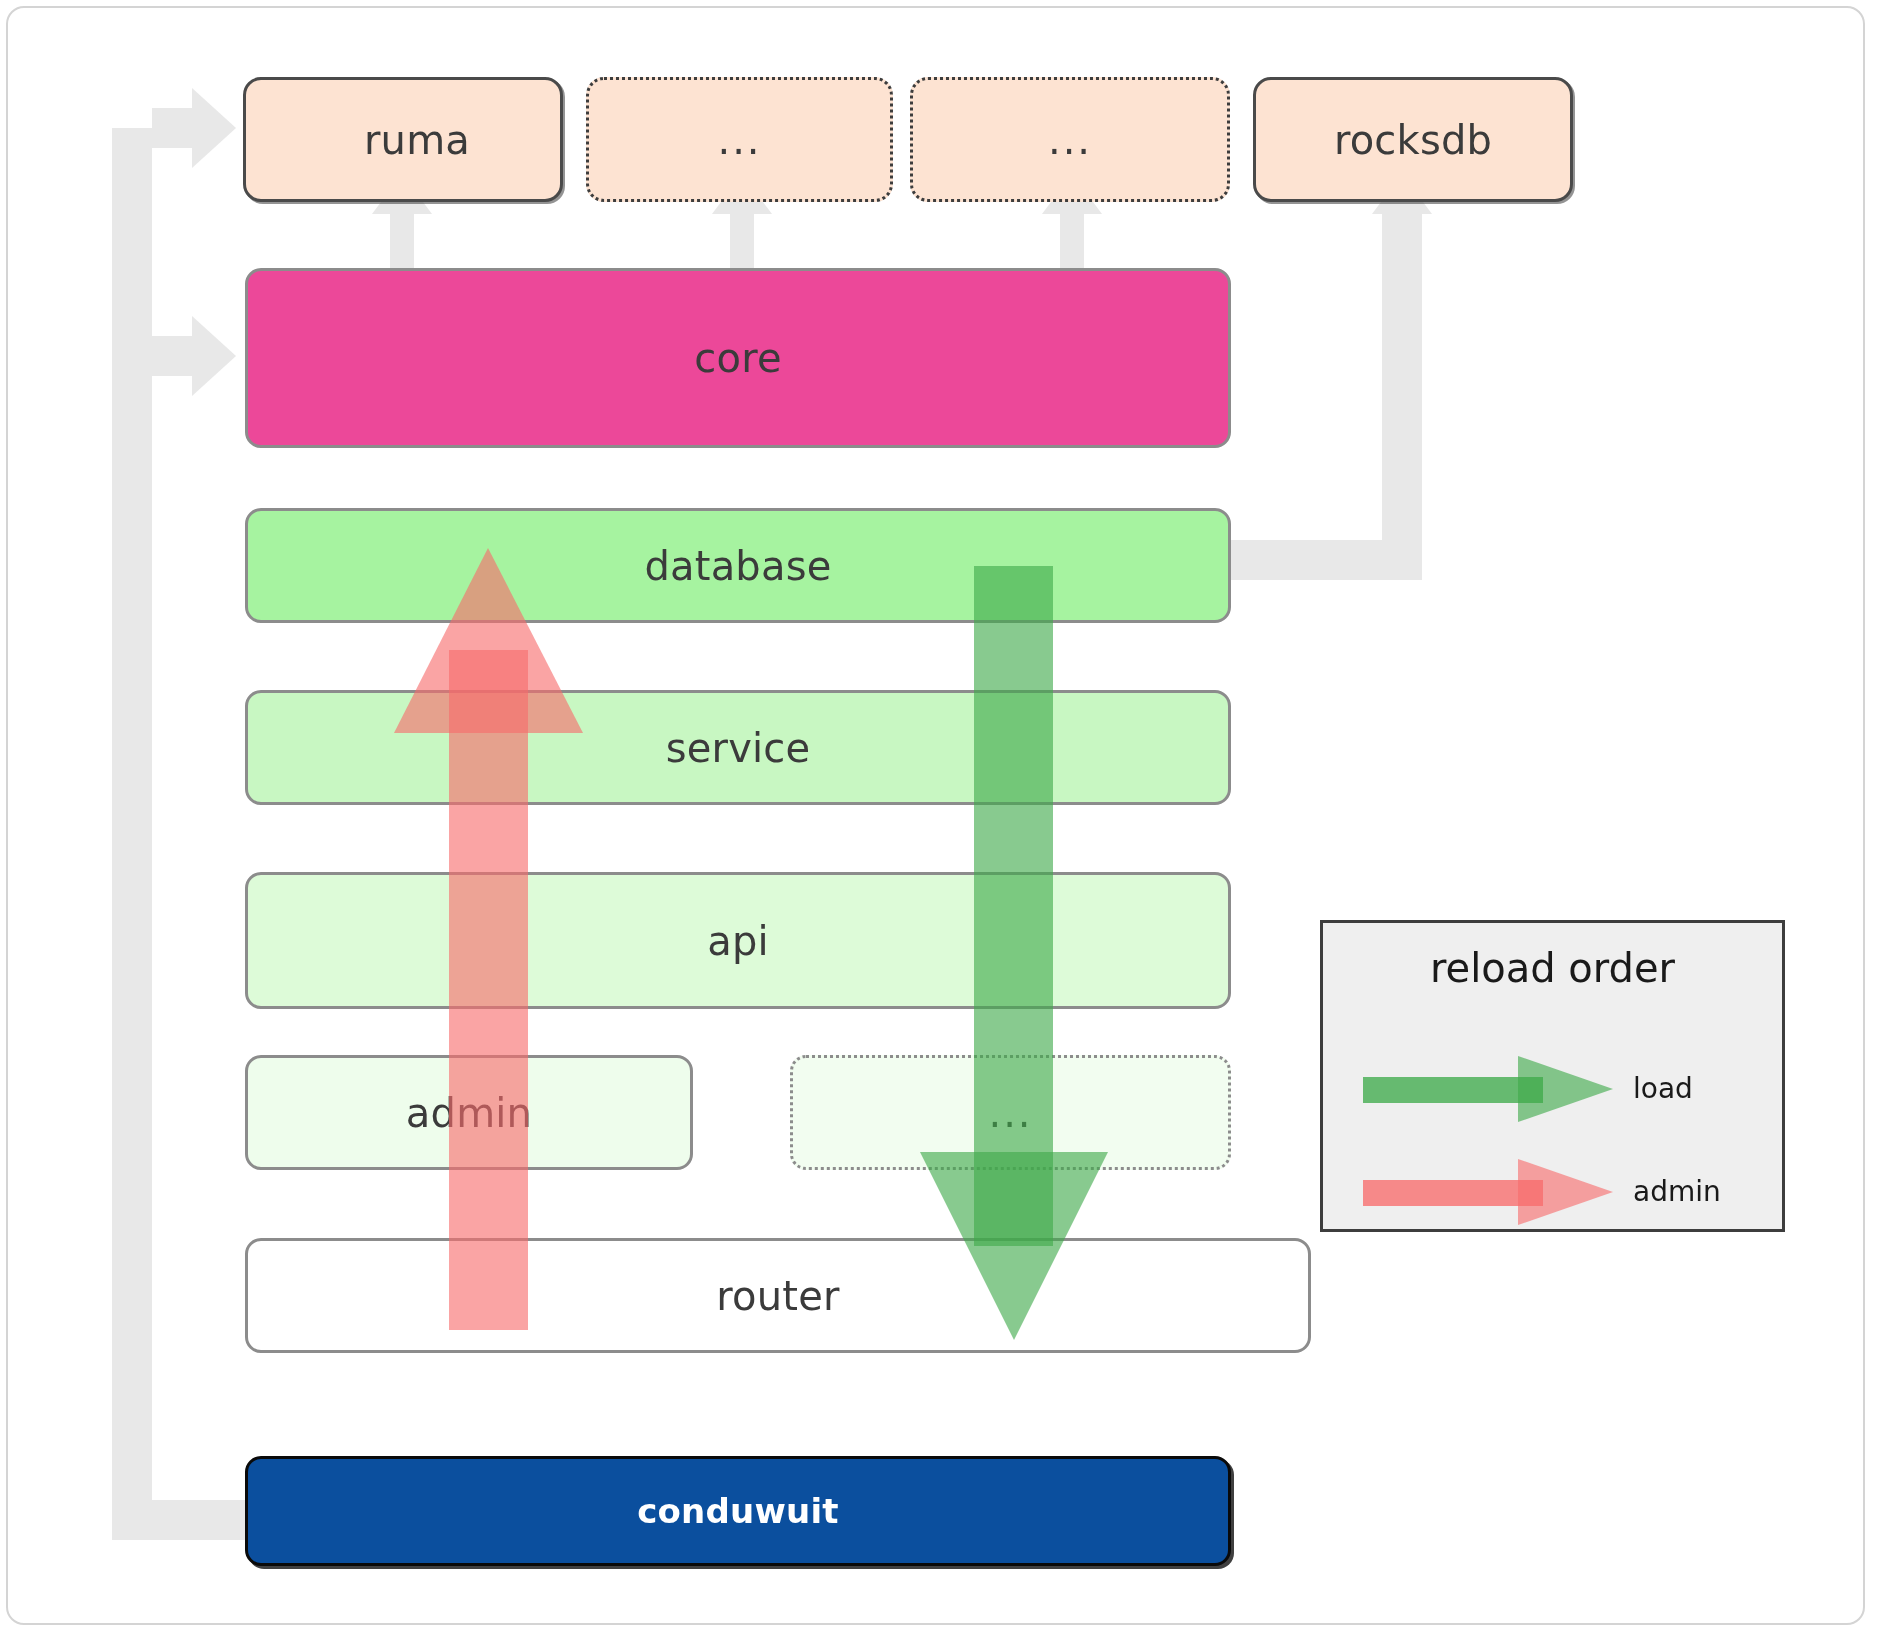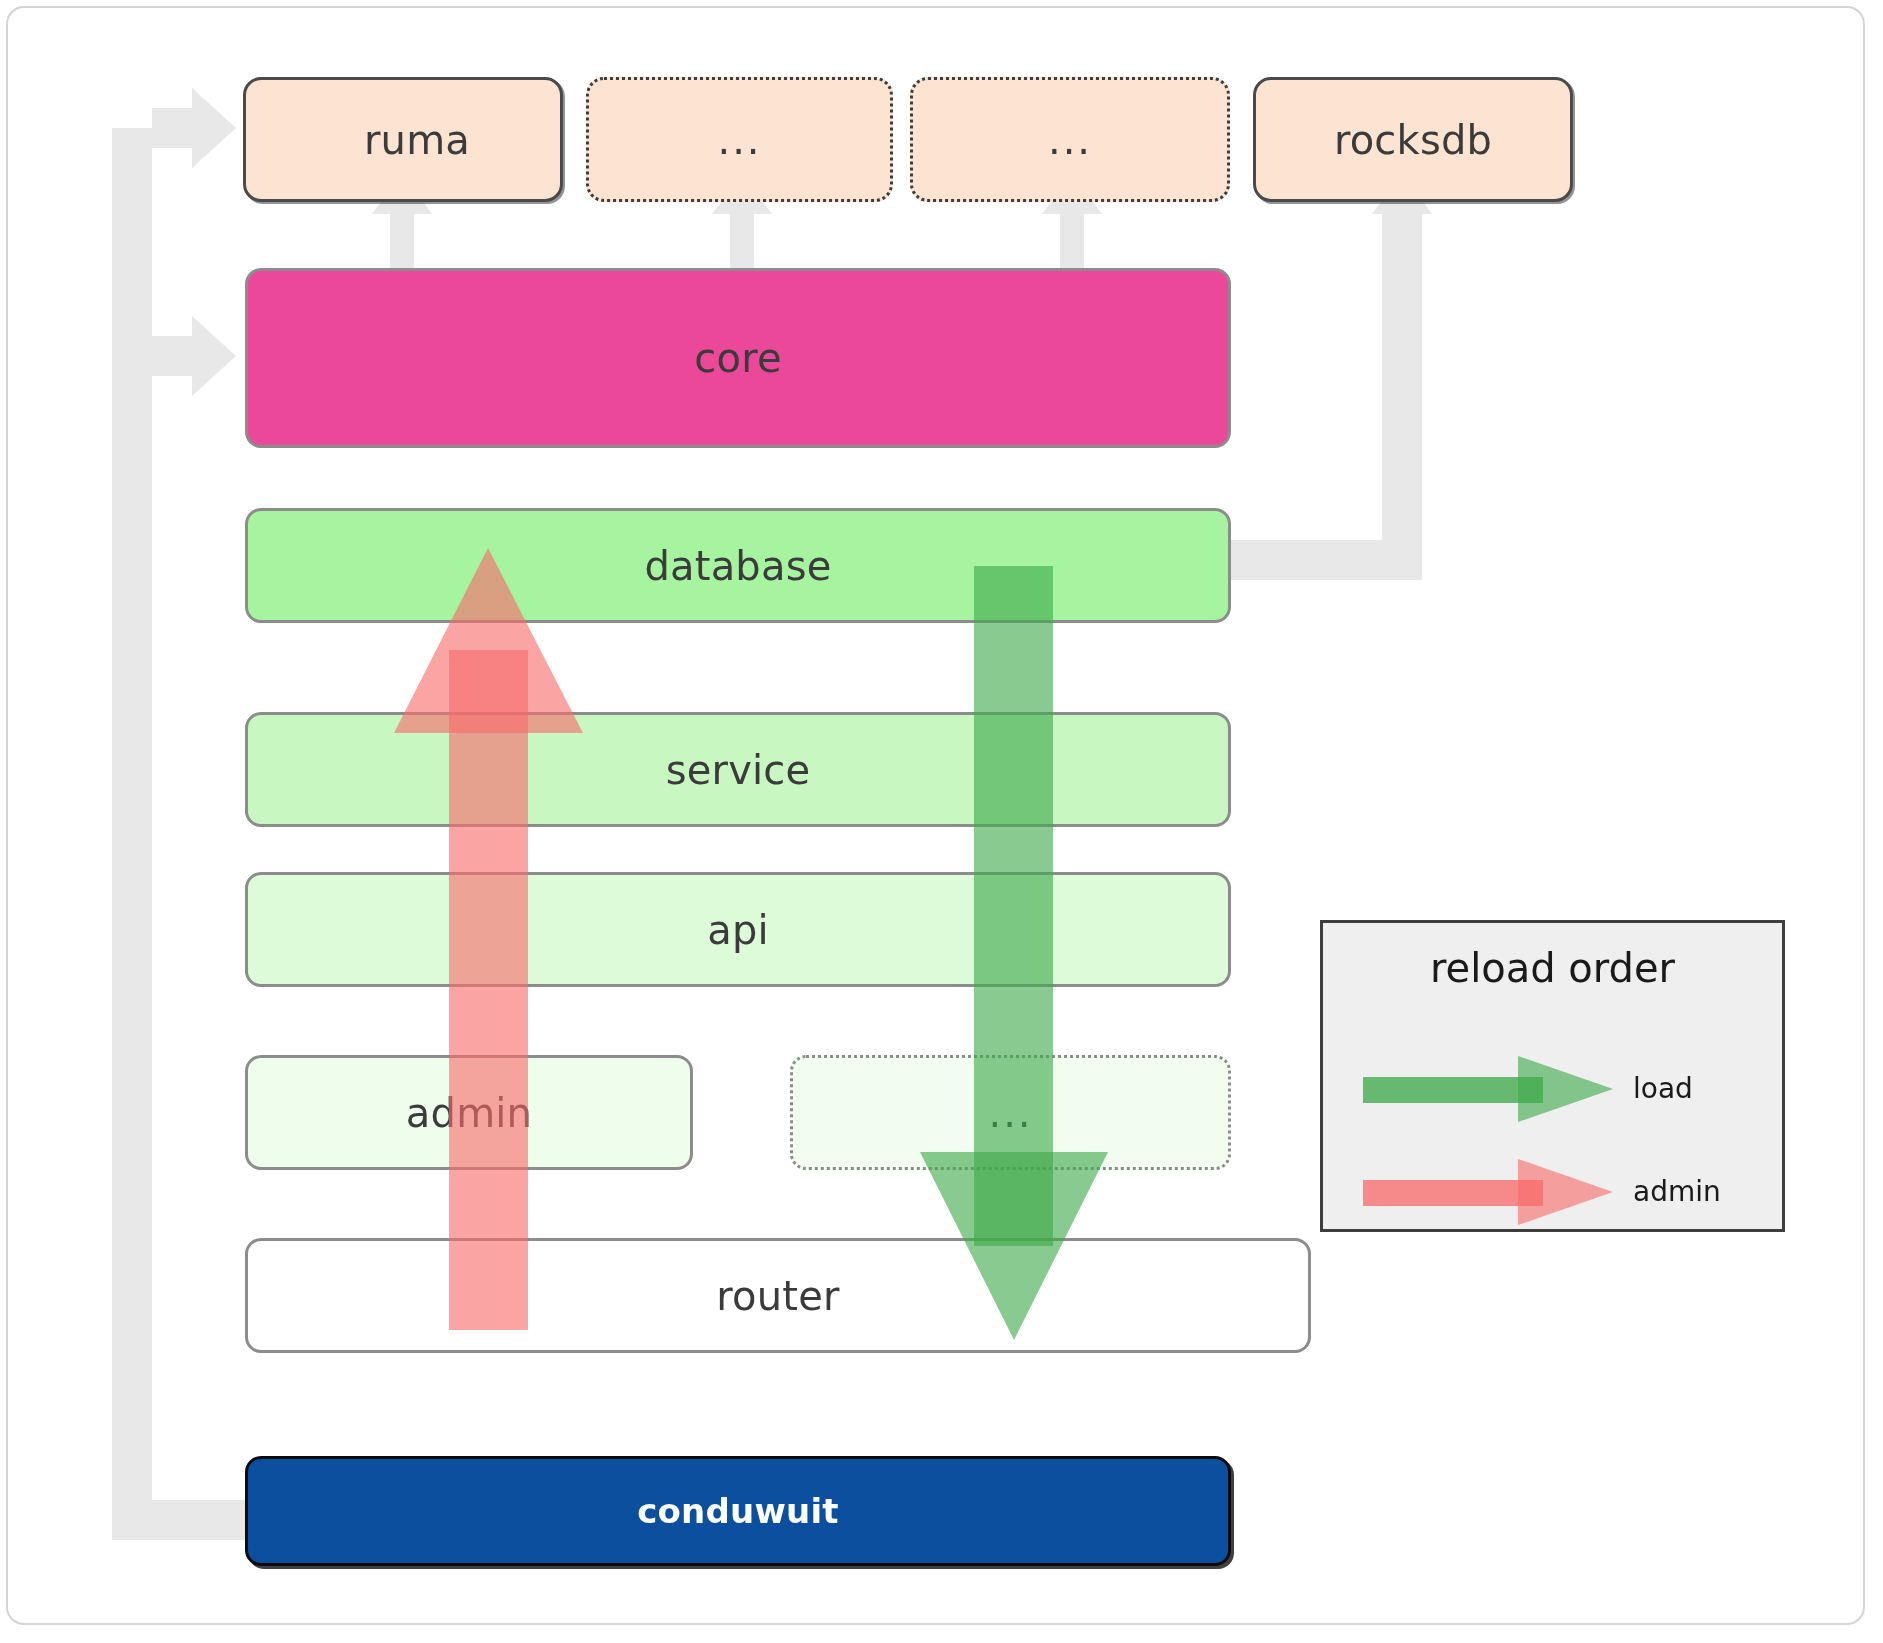--- a/index.html
+++ b/index.html
@@ -168,25 +168,25 @@
   </div>
 
   <div class="node node-core" style="left:245px; top:268px; width:986px; height:180px;">
     <span>core</span>
   </div>
 
   <div class="node node-layer" style="left:245px; top:508px; width:986px; height:115px; background:#a6f3a0;">
     <span>database</span>
   </div>
 
-  <div class="node node-layer" style="left:245px; top:690px; width:986px; height:115px; background:#c8f7c2;margin-top:22px;">
+  <div class="node node-layer" style="left:245px; top:690px; width:986px; height:115px; background:#c8f7c2;">
     <span>service</span>
   </div>
 
-  <div class="node node-layer" style="left:245px; top:872px; width:986px; height:115px; background:#ddfbd8;text-align:center;">
+  <div class="node node-layer" style="left:245px; top:872px; width:986px; height:137px; background:#ddfbd8;text-align:center;">
     <span>api</span>
   </div>
 
   <div class="node node-layer" style="left:245px; top:1055px; width:448px; height:115px; background:#eefdec;">
     <span>admin</span>
   </div>
 
   <div class="node node-layer-dotted" style="left:790px; top:1055px; width:441px; height:115px; background:#f2fdf0;">
     <span class="ellipsis">...</span>
   </div>

